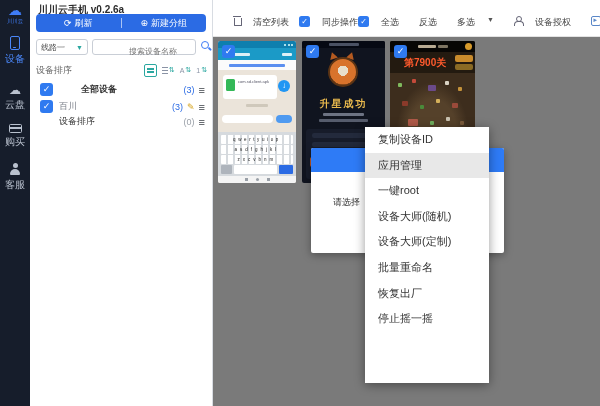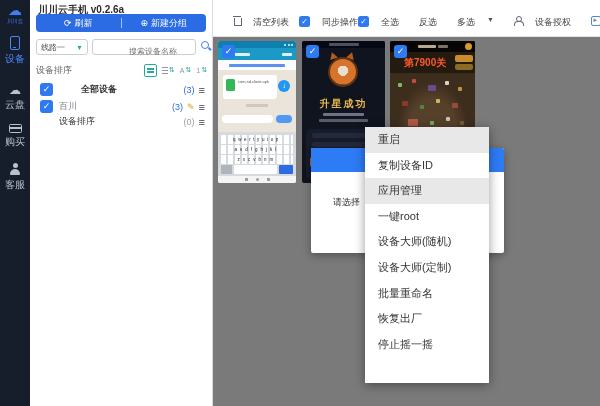--- a/index.html
+++ b/index.html
@@ -369,21 +369,20 @@
       </div>
       <span class="cardcheck">✓</span>
     </div>
 
     <div class="dialog">
       <div class="dialog-header"></div>
       <div class="dialog-body">请选择</div>
     </div>
 
     <div class="menu">
-      <div class="menu-item hl">重启</div>
       <div class="menu-item">复制设备ID</div>
       <div class="menu-item hl">应用管理</div>
       <div class="menu-item">一键root</div>
       <div class="menu-item">设备大师(随机)</div>
       <div class="menu-item">设备大师(定制)</div>
       <div class="menu-item">批量重命名</div>
       <div class="menu-item">恢复出厂</div>
       <div class="menu-item">停止摇一摇</div>
     </div>
 

